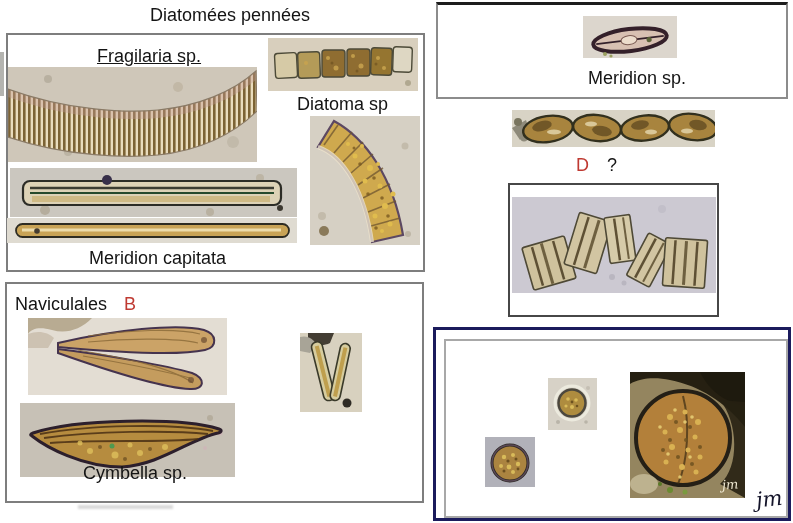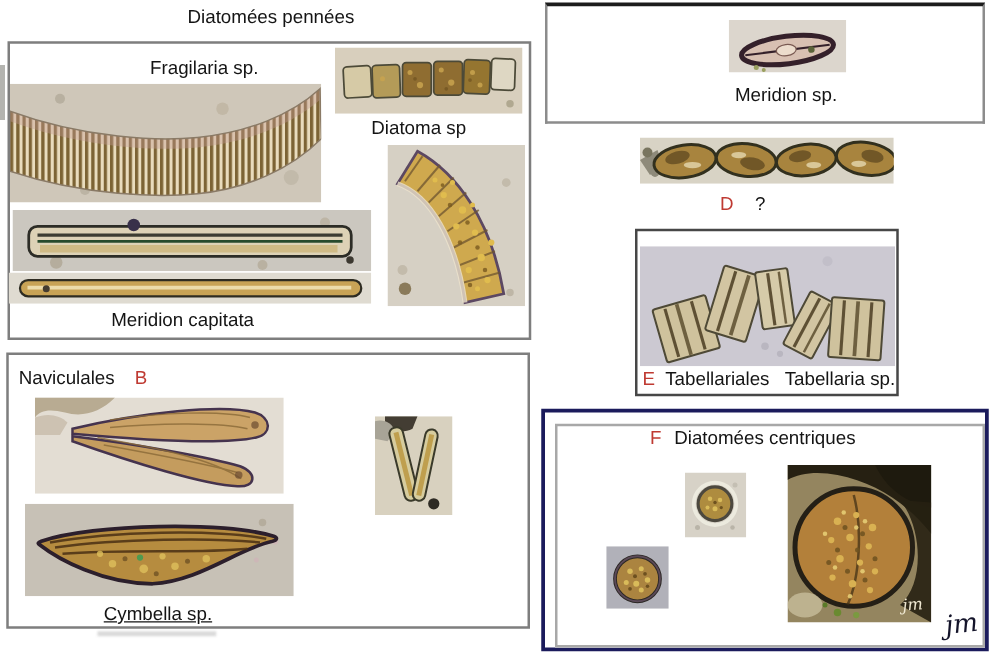--- a/index.html
+++ b/index.html
@@ -1,21 +1,21 @@
 <!DOCTYPE html>
 <html><head>
 <meta charset="utf-8">
 <style>
   html,body{margin:0;padding:0;background:#fff;}
   .stage{position:relative;width:793px;height:523px;background:#ffffff;overflow:hidden;
          font-family:"Liberation Sans",sans-serif;color:#111;}
   .box{position:absolute;box-sizing:border-box;border:2px solid #7e7e7e;background:#fff;}
   .photo{position:absolute;}
   .photo svg{display:block;width:100%;height:100%;}
-  .lbl{position:absolute;font-size:15px;line-height:1.1;white-space:nowrap;color:#141414;}
+  .lbl{position:absolute;font-size:18px;line-height:1.1;white-space:nowrap;color:#141414;}
   .red{color:#bf3a32;}
   .sig{position:absolute;font-family:"DejaVu Serif",serif;font-style:italic;}
 </style>
 </head>
 <body>
 
 <div class="stage">
 
   <div class="box" style="left:6px;top:33px;width:419px;height:239px;"></div>
   <div class="box" style="left:5px;top:282px;width:419px;height:221px;"></div>
@@ -383,44 +383,35 @@
       <path d="M90,28 C108,50 110,95 90,112 L115,126 V30 Z" fill="#262012" opacity="0.9"></path>
       <ellipse cx="14" cy="112" rx="14" ry="10" fill="#cfc5a4" opacity="0.7"></ellipse>
       <circle cx="40" cy="118" r="3" fill="#6a8a30"></circle>
         <circle cx="55" cy="120" r="2.5" fill="#7a9a40"></circle>
         <circle cx="30" cy="112" r="2" fill="#5a7a28"></circle>
     </svg>
   </div>
 
   <div class="lbl" style="left:150px;top:6px;">Diatomées pennées</div>
 
-  <div class="lbl" style="left:120px;top:47px;">Fragilaria sp.</div>
+  <div class="lbl" style="left:97px;top:47px;text-decoration:underline;">Fragilaria sp.</div>
   <div class="lbl" style="left:297px;top:95px;">Diatoma sp</div>
   <div class="lbl" style="left:89px;top:249px;">Meridion capitata</div>
 
   <div class="lbl" style="left:15px;top:295px;">
     <span>Naviculales</span>
     <span class="red" style="margin-left:12px;">B</span>
   </div>
-  <div class="lbl" style="left:83px;top:484px;text-decoration:underline;">Cymbella sp.</div>
+  <div class="lbl" style="left:83px;top:464px;">Cymbella sp.</div>
 
   <div class="lbl" style="left:588px;top:69px;">Meridion sp.</div>
 
   <div class="lbl" style="left:576px;top:156px;">
     <span class="red">D</span>
     <span style="margin-left:13px;">?</span>
   </div>
 
-  <div class="lbl" style="left:514px;top:296px;">
-    <span class="red">E</span>
-    <span style="margin-left:4px;">Tabellariales</span>
-    <span style="margin-left:8px;">Tabellaria sp.</span>
-  </div>
-
-  <div class="lbl" style="left:520px;top:343px;">
-    <span class="red">F</span>
-    <span style="margin-left:6px;">Diatomées centriques</span>
-  </div>
+
 
   <span class="sig" style="left:722px;top:477px;font-size:13px;color:#efe8d2;transform:rotate(-4deg);">jm</span>
   <span class="sig" style="left:756px;top:487px;font-size:21px;color:#14142a;transform:rotate(-6deg);">jm</span>
 
 </div>
 
 </body></html>

